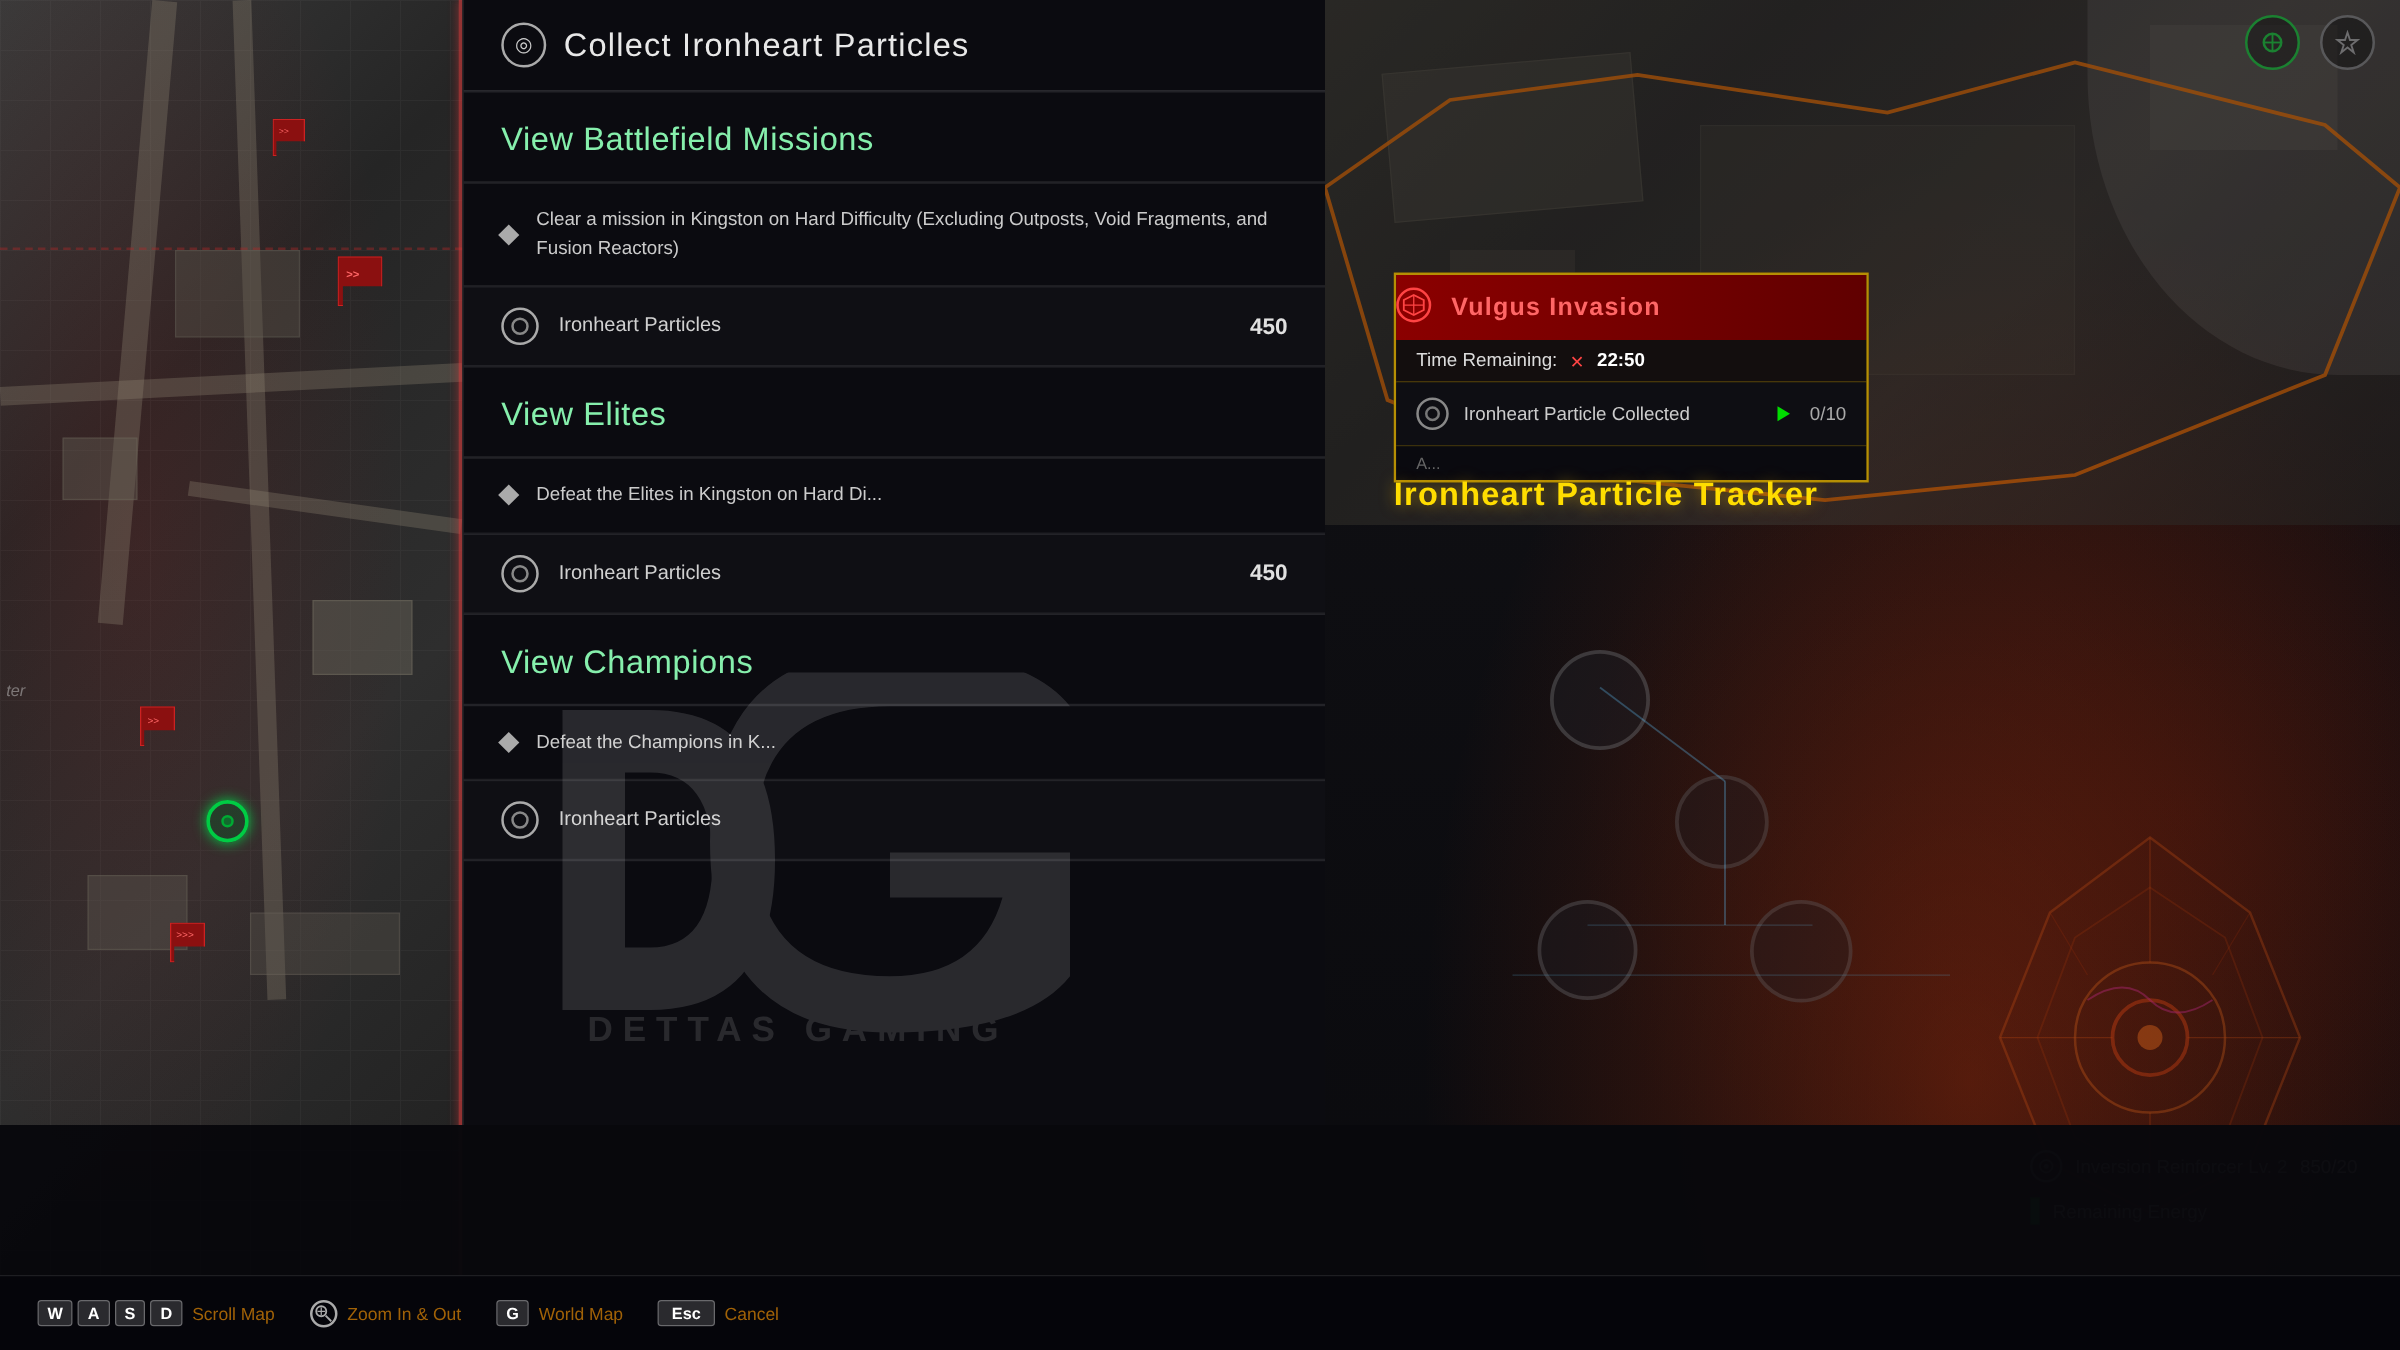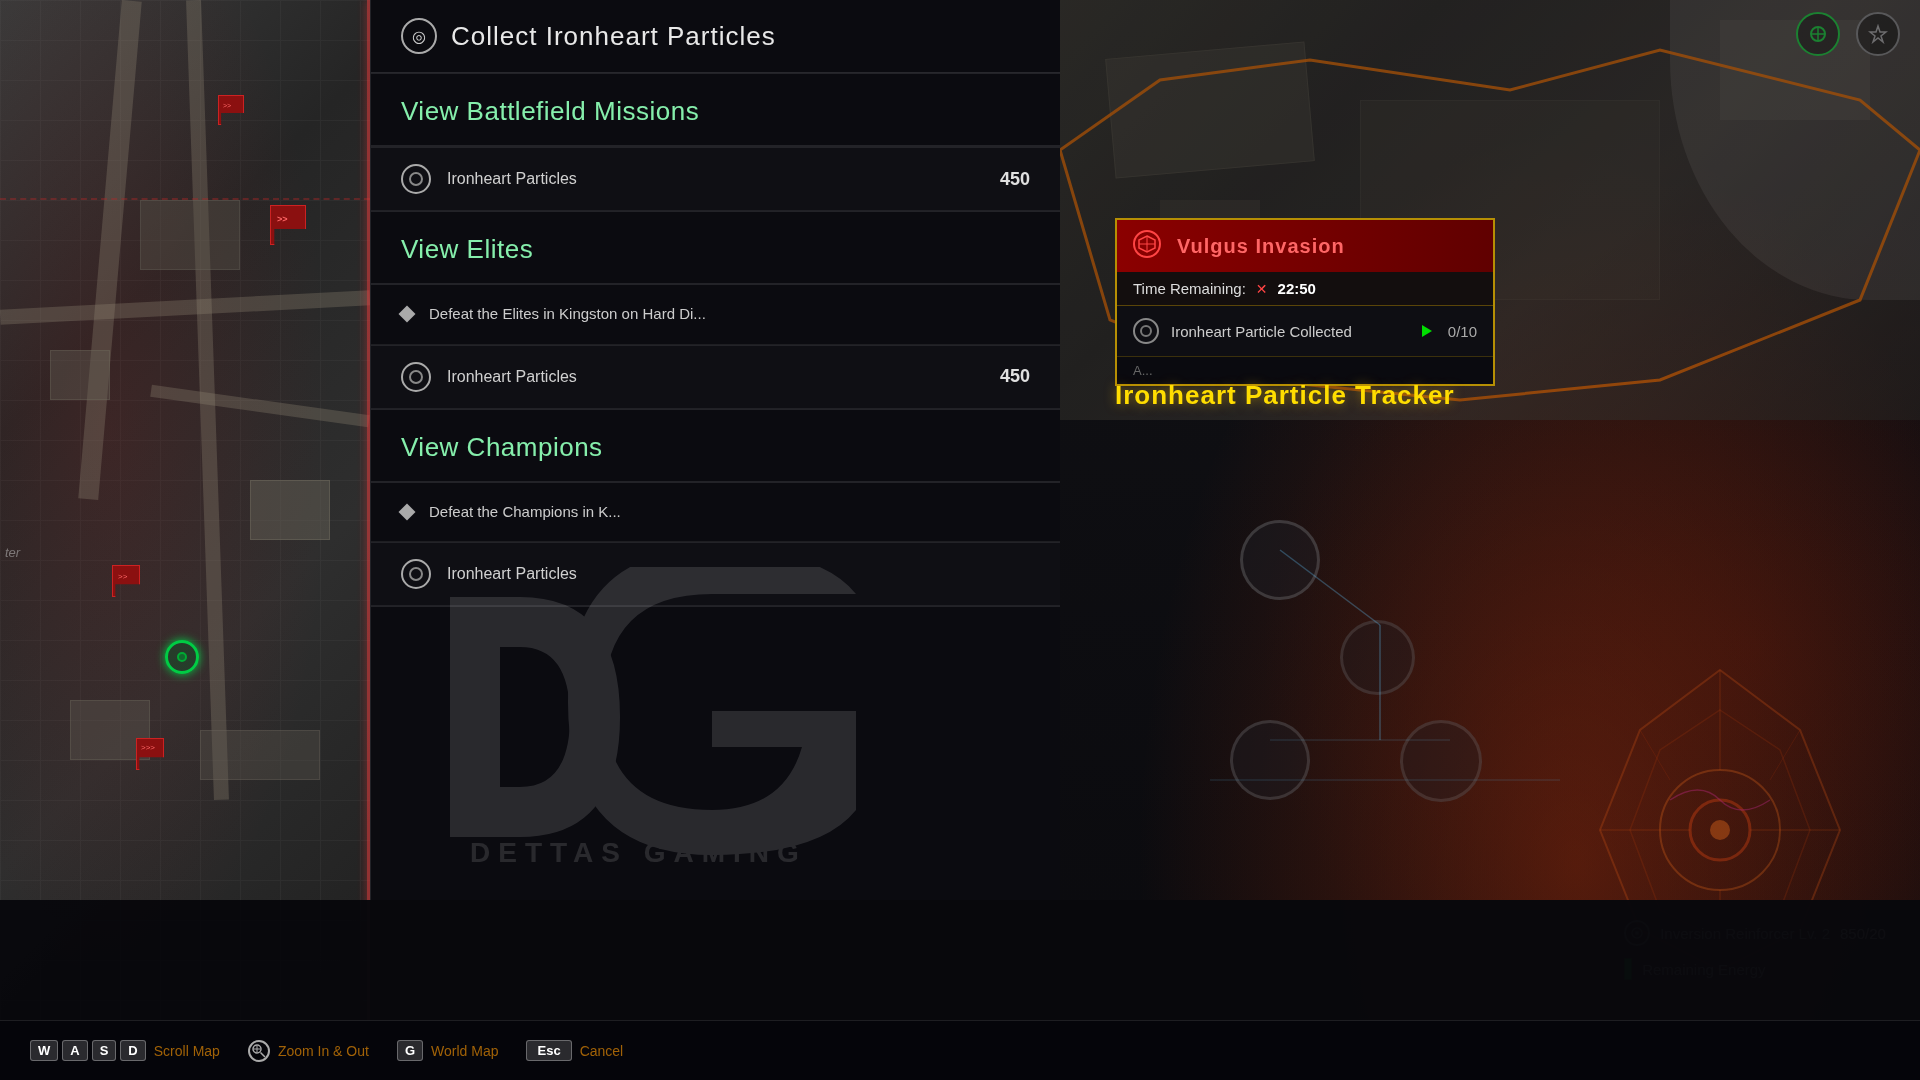--- a/index.html
+++ b/index.html
@@ -275,21 +275,21 @@
       position: absolute;
       top: 218px;
       left: 55px;
       width: 380px;
       background: rgba(10,10,15,0.97);
       border: 2px solid rgba(255,200,0,0.7);
       z-index: 10;
     }
     .invasion-header {
       background: linear-gradient(90deg, #8B0000 0%, #600000 100%);
-      padding: 10px 16px;
+      padding: 10px 0;
       display: flex;
       align-items: center;
       gap: 12px;
     }
     .invasion-icon {
       width: 32px;
       height: 32px;
       position: relative;
     }
     .invasion-icon-shape {
@@ -440,21 +440,21 @@
       background: rgba(0,0,0,0.4);
     }
     .nav-icon-circle.active {
       border-color: #22cc44;
       color: #22cc44;
     }
 
     
     .watermark {
       position: absolute;
-      top: 517px;
+      top: 488px;
       left: 370px;
       width: 700px;
       height: 400px;
       display: flex;
       align-items: center;
       justify-content: center;
       z-index: 3;
       pointer-events: none;
       overflow: hidden;
     }
@@ -545,20 +545,24 @@
     </div>
     <div class="title-text">Collect Ironheart Particles</div>
   </div>
   <div class="separator"></div>
 
   <div class="mission-section">
     <div class="section-header">
       <div class="section-title">View Battlefield Missions</div>
     </div>
     <div class="separator"></div>
+    <div class="mission-item">
+      <div class="mission-diamond"></div>
+      <div class="mission-text">Clear a mission in Kingston on Hard Difficulty (Excluding Outposts, Void Fragments, and Fusion Reactors)</div>
+    </div>
     <div class="separator"></div>
     <div class="reward-item">
       <div class="reward-icon">
         <div class="reward-icon-inner"></div>
       </div>
       <div class="reward-name">Ironheart Particles</div>
       <div class="reward-value">450</div>
     </div>
     <div class="separator"></div>
   </div>

